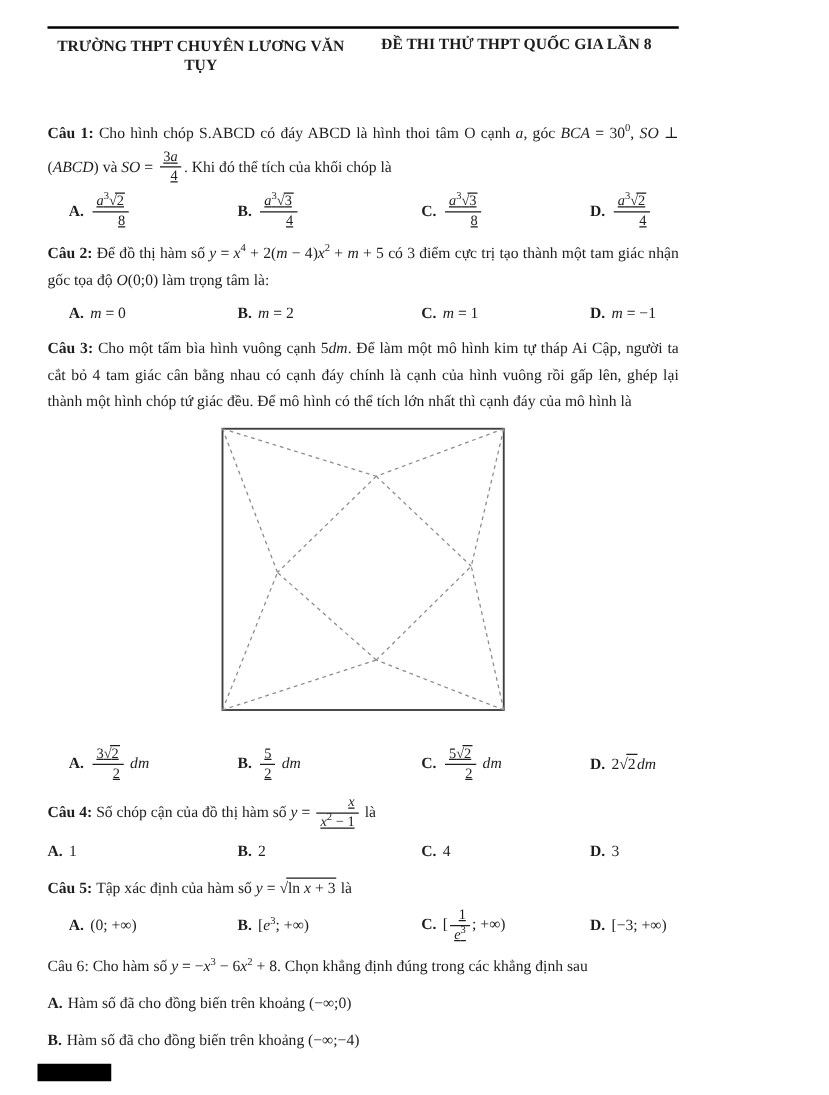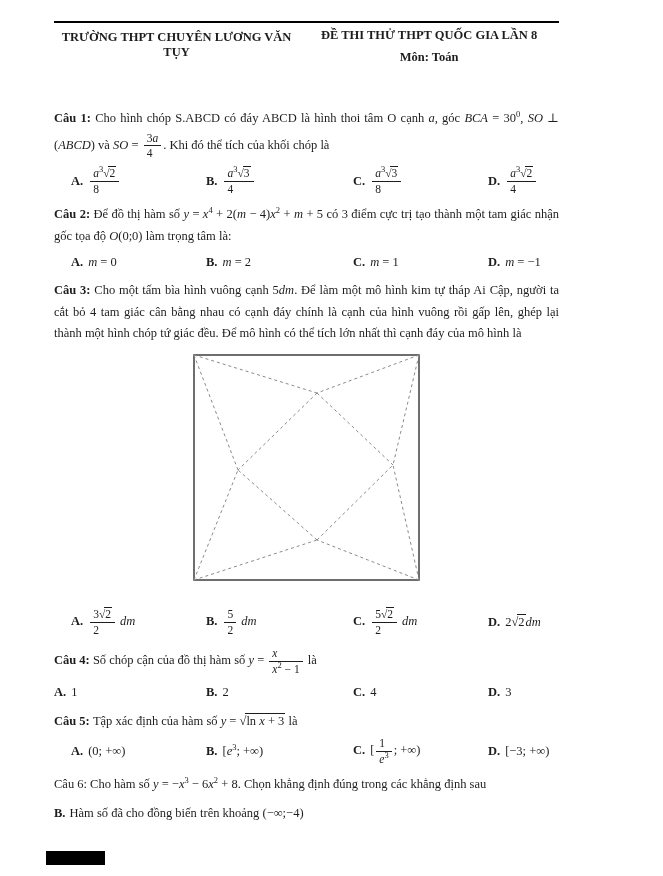--- a/index.html
+++ b/index.html
@@ -3,38 +3,37 @@
 <meta charset="utf-8">
 <style>
   html,body{margin:0;padding:0;background:#ffffff;}
   .page{
     position:relative;
     width:577px;height:876px;
     background:#ffffff;
     color:#1d1d1d;
     font-family:"Liberation Serif","DejaVu Serif",serif;
     overflow:hidden;
-    margin-left:16px;
   }
   .content{padding:0 34px 0 38px;}
   .toprule{border-top:2px solid #000;margin-top:21px;}
   .header{display:flex;margin-top:5px;}
   .h-left{flex:1;text-align:center;font-weight:bold;font-size:12.5px;padding-top:2px;}
   .h-right{flex:1.06;text-align:center;font-weight:bold;font-size:12.5px;}
   .h-right .hline{margin-bottom:7px;}
   .questions{margin-top:36px;}
   .q{margin-bottom:3px;}
   .stem{font-size:12.5px;line-height:1.72;margin:2px 0;text-align:justify;}
   .qlabel{font-weight:bold;}
   .qlabel.plain{font-weight:normal;}
   .rm{font-style:normal;}
   .it{font-style:italic;}
   sup{font-size:8.5px;line-height:0;}
-  .frac{display:inline-block;vertical-align:middle;text-align:left;
-        font-size:11.5px;line-height:1.3;margin:1px 2px;}
+  .frac{display:inline-block;vertical-align:middle;text-align:right;
+        font-size:11.5px;line-height:1.3;margin:1px 2px;text-decoration:underline;}
   .frac .num{display:block;border-bottom:1px solid #1d1d1d;padding:0 3px;}
   .frac .den{display:block;padding:0 3px;}
   .sqrt{white-space:nowrap;}
   .sqrt .rad{border-top:1px solid #1d1d1d;padding:0 1px;margin-left:-1px;}
   .opts{display:grid;grid-template-columns:152px 147px 135px 1fr;
         align-items:center;font-size:12.5px;margin:3px 0 6px 0;min-height:24px;}
   .opts .cell{white-space:nowrap;}
   .opts.indent .cell:nth-child(1){padding-left:17px;}
   .optlabel{font-weight:bold;margin-right:5px;}
   .optline{font-size:12.5px;line-height:1.7;margin:8px 0;}
@@ -45,21 +44,20 @@
 </head>
 <body>
 
 <div class="page">
   <div class="content">
     <div class="toprule"></div>
     <div class="header">
       <div class="h-left">TRƯỜNG THPT CHUYÊN LƯƠNG VĂN TỤY</div>
       <div class="h-right">
         <div class="hline">ĐỀ THI THỬ THPT QUỐC GIA LẦN 8</div>
-        <div class="hline">Môn: Toán</div>
       </div>
     </div>
     <div class="questions" id="questions">
         <div class="q">
           <p class="stem"><span class="qlabel">Câu 1: </span><span class="rm">Cho hình chóp S.ABCD có đáy ABCD là hình thoi tâm O cạnh </span><span class="it">a</span><span class="rm">, góc </span><span class="it">BCA</span><span class="rm"> = 30</span><sup>0</sup><span class="rm">,  </span><span class="it">SO</span><span class="rm"> ⊥ (</span><span class="it">ABCD</span><span class="rm">) và </span><span class="it">SO</span><span class="rm"> = </span><span class="frac"><span class="num"><span class="rm">3</span><span class="it">a</span></span><span class="den"><span class="rm">4</span></span></span><span class="rm">. Khi đó thể tích của khối chóp là</span></p>
           <div class="opts indent">
             <span class="cell"><span class="optlabel">A.</span><span class="frac"><span class="num"><span class="it">a</span><sup>3</sup><span class="sqrt"><span class="rsign">√</span><span class="rad"><span class="rm">2</span></span></span></span><span class="den"><span class="rm">8</span></span></span></span>
             <span class="cell"><span class="optlabel">B.</span><span class="frac"><span class="num"><span class="it">a</span><sup>3</sup><span class="sqrt"><span class="rsign">√</span><span class="rad"><span class="rm">3</span></span></span></span><span class="den"><span class="rm">4</span></span></span></span>
             <span class="cell"><span class="optlabel">C.</span><span class="frac"><span class="num"><span class="it">a</span><sup>3</sup><span class="sqrt"><span class="rsign">√</span><span class="rad"><span class="rm">3</span></span></span></span><span class="den"><span class="rm">8</span></span></span></span>
             <span class="cell"><span class="optlabel">D.</span><span class="frac"><span class="num"><span class="it">a</span><sup>3</sup><span class="sqrt"><span class="rsign">√</span><span class="rad"><span class="rm">2</span></span></span></span><span class="den"><span class="rm">4</span></span></span></span>
@@ -111,18 +109,19 @@
           <p class="stem"><span class="qlabel">Câu 5: </span><span class="rm">Tập xác định của hàm số </span><span class="it">y</span><span class="rm"> = </span><span class="sqrt"><span class="rsign">√</span><span class="rad"><span class="rm">ln </span><span class="it">x</span><span class="rm"> + 3</span></span></span><span class="rm"> là</span></p>
           <div class="opts indent">
             <span class="cell"><span class="optlabel">A.</span><span class="rm">(0; +∞)</span></span>
             <span class="cell"><span class="optlabel">B.</span><span class="rm">[</span><span class="it">e</span><sup>3</sup><span class="rm">; +∞)</span></span>
             <span class="cell"><span class="optlabel">C.</span><span class="rm">[</span><span class="frac"><span class="num"><span class="rm">1</span></span><span class="den"><span class="it">e</span><sup>3</sup></span></span><span class="rm">; +∞)</span></span>
             <span class="cell"><span class="optlabel">D.</span><span class="rm">[−3; +∞)</span></span>
           </div>
         </div>
         <div class="q">
           <p class="stem"><span class="qlabel plain">Câu 6: </span><span class="rm">Cho hàm số </span><span class="it">y</span><span class="rm"> = −</span><span class="it">x</span><sup>3</sup><span class="rm"> − 6</span><span class="it">x</span><sup>2</sup><span class="rm"> + 8. Chọn khẳng định đúng trong các khẳng định sau</span></p>
+          <p class="optline"><span class="optlabel">A.</span><span class="rm">Hàm số đã cho đồng biến trên khoảng (−∞;0)</span></p>
           <p class="optline"><span class="optlabel">B.</span><span class="rm">Hàm số đã cho đồng biến trên khoảng (−∞;−4)</span></p>
         </div>
       </div>
   </div>
   <div class="blackbar"></div>
 </div>
 
 </body></html>

